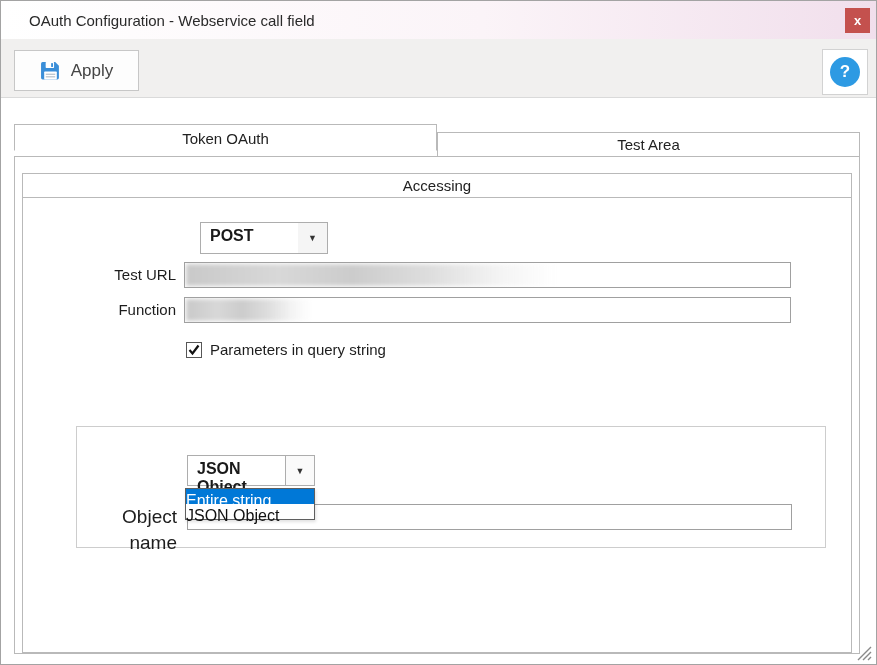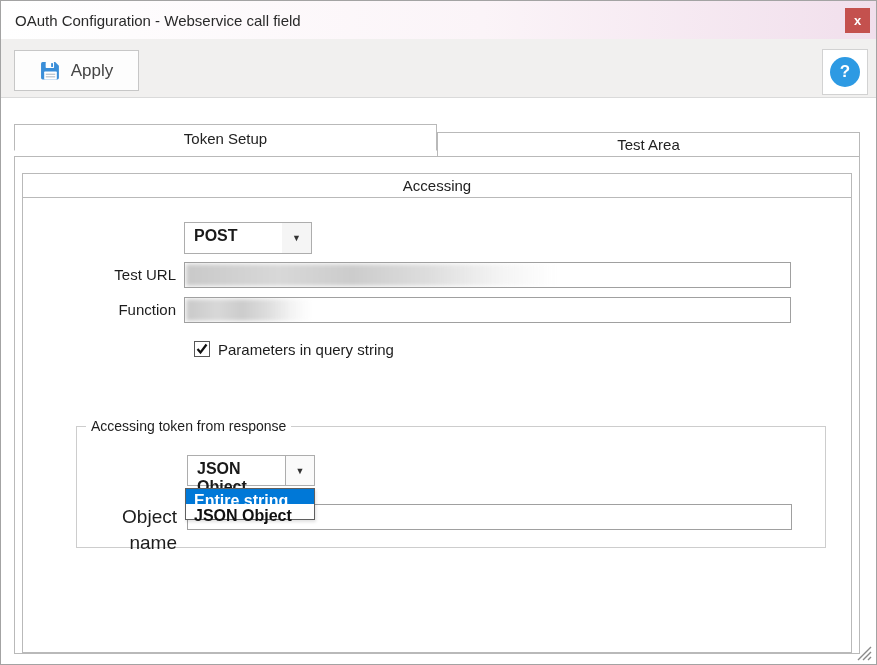--- a/index.html
+++ b/index.html
@@ -9,21 +9,21 @@
     position:relative; width:877px; height:665px;
     background:#ffffff; border:1px solid #a3a3a3; overflow:hidden;
   }
 
   
   .titlebar {
     position:relative; height:38px;
     background:linear-gradient(to right, #ffffff 0%, #fbf4f8 55%, #f1dfec 100%);
     display:flex; align-items:center;
   }
-  .title { font-size:15px; color:#2a2a2a; padding-left:14px; }
+  .title { font-size:15px; color:#2a2a2a; padding-left:28px; }
   .close-btn {
     position:absolute; top:7px; right:6px; width:25px; height:25px;
     background:#c4514e; border:none; color:#ffffff; font-weight:bold;
     font-size:13px; line-height:23px; text-align:center; cursor:pointer;
     font-family:"Liberation Sans", sans-serif;
   }
 
   
   .toolbar {
     position:relative; height:59px; background:#f1f0ef;
@@ -89,42 +89,42 @@
   .textfield input {
     width:100%; height:100%; border:none; outline:none; background:transparent;
     font-family:"Liberation Sans", sans-serif; font-size:14px; padding:0 4px;
   }
   .redaction {
     position:absolute; left:1px; top:1px; bottom:1px; pointer-events:none;
     background:linear-gradient(to right,#c9c9c9 0%,#d8d8d8 25%,#cccccc 45%,
                #dddddd 65%, rgba(235,235,235,0.55) 85%, rgba(255,255,255,0) 100%);
     filter:blur(2px);
   }
-  .checkbox-row { position:absolute; display:flex; align-items:flex-start; gap:8px;margin-left:8px; }
+  .checkbox-row { position:absolute; display:flex; align-items:center; gap:8px; }
   .checkbox {
     width:16px; height:16px; background:#ffffff; border:1px solid #565656;
     display:flex; align-items:center; justify-content:center; cursor:pointer;
   }
   .checkbox-label { font-size:15px; color:#1d1d1d; }
 
   .groupbox {
     position:absolute; border:1px solid #cdcdcd;
   }
   .groupbox-legend {
     position:absolute; top:-9px; left:9px; background:#ffffff;
     padding:0 5px; font-size:14px; color:#1d1d1d;
   }
 
   .dropdown-list {
     position:absolute; background:#ffffff; border:1px solid #5f5f5f;
     z-index:10; box-shadow:1px 2px 3px rgba(0,0,0,0.12);
   }
   .dropdown-item {
-    height:15px; line-height:23px; font-size:16px; font-weight:bold;
-    color:#111111; padding-left:8px; cursor:pointer; white-space:nowrap;
+    height:15px; line-height:23px; font-size:16px; font-weight:normal;
+    color:#111111; padding-left:0; cursor:pointer; white-space:nowrap;
   }
   .dropdown-item.selected { background:#0078d7; color:#ffffff; }
 
   .resize-grip { position:absolute; right:4px; bottom:3px; width:15px; height:15px; cursor:nwse-resize; }
 </style>
 </head>
 <body>
 
 <div class="dialog">
 
@@ -150,33 +150,33 @@
       <span class="apply-label">Apply</span>
     </button>
     <button class="help-btn">
       <span class="help-circle">?</span>
     </button>
   </div>
 
   <div class="content">
 
     <div class="tabs outer-tabs">
-      <div class="tab active">Token Setup</div>
+      <div class="tab active">Token OAuth</div>
       <div class="tab inactive">Test Area</div>
     </div>
 
     <div class="tabpage outer-page">
 
       <div class="tabs inner-tabs">
         <div class="tab inactive">Accessing</div>
       </div>
 
       <div class="tabpage inner-page">
 
-        <div class="combo" style="left:161px; top:24px; width:128px; height:32px;">
+        <div class="combo" style="left:177px; top:24px; width:128px; height:32px;">
           <span class="combo-text">POST</span>
           <span class="combo-arrow-btn" style="background:#f5f5f5; border-left:none;">▼</span>
         </div>
 
         <div class="field-label" style="left:0; width:153px; top:64px;">Test URL</div>
         <div class="textfield" style="left:161px; top:64px; width:607px;">
           <input type="text" value="" style="">
           <div class="redaction" style="width:370px;"></div>
         </div>
 
@@ -189,21 +189,20 @@
         <div class="checkbox-row" style="left:163px; top:143px;">
           <div class="checkbox">
             <svg width="12" height="12" viewBox="0 0 12 12">
               <polyline points="1.5,6 4.5,9.5 10.5,1.5" fill="none" stroke="#111111" stroke-width="2.2"></polyline>
             </svg>
           </div>
           <span class="checkbox-label">Parameters in query string</span>
         </div>
 
         <div class="groupbox" style="left:53px; top:228px; width:750px; height:122px;">
-          <span class="groupbox-legend">Accessing token from response</span>
 
           <div class="combo" style="left:110px; top:28px; width:128px; height:31px;">
             <span class="combo-text">JSON Object</span>
             <span class="combo-arrow-btn" style="background:#fafafa; border-left:1px solid #adadad;">▼</span>
           </div>
 
           <div class="field-label" style="left:0; width:100px; top:77px; font-size:19px;">Object name</div>
           <div class="textfield" style="left:110px; top:77px; width:605px;">
             <input type="text" value="" style="">
           </div>

